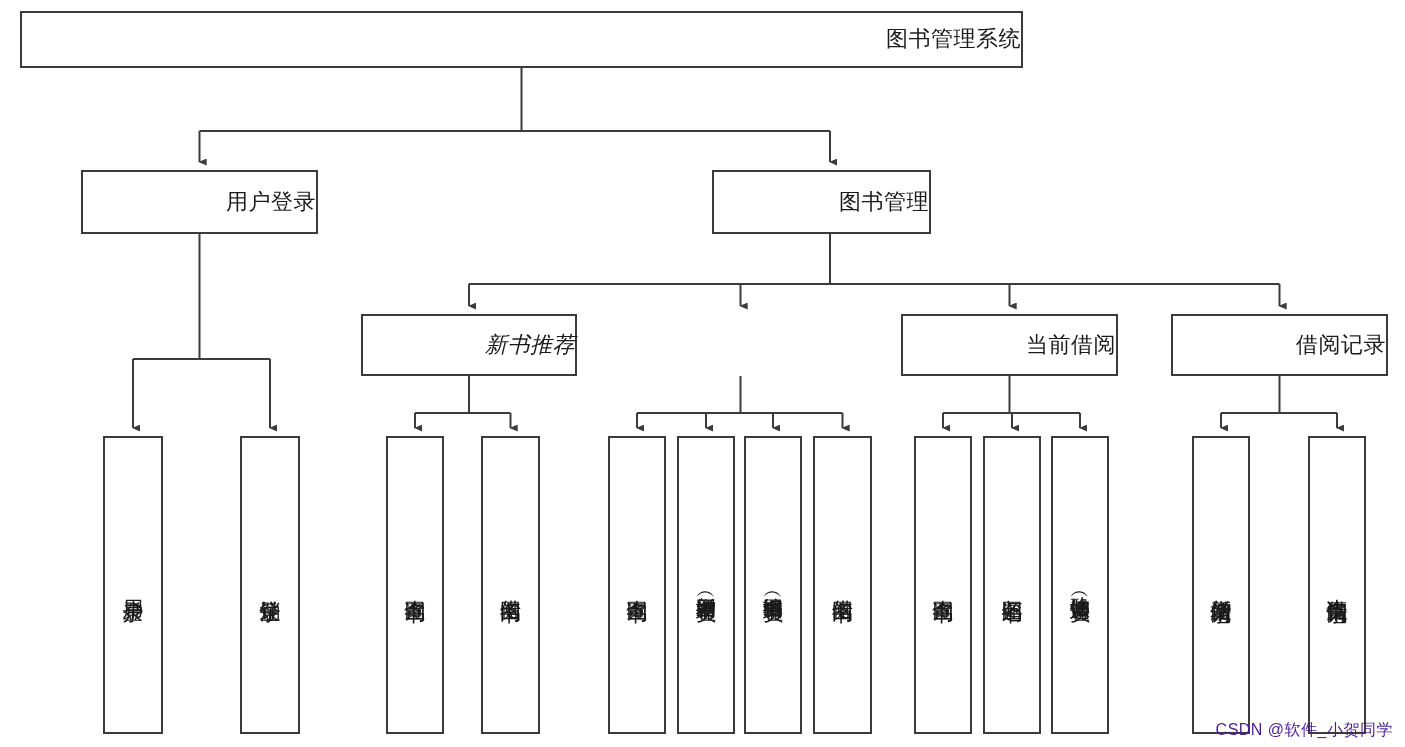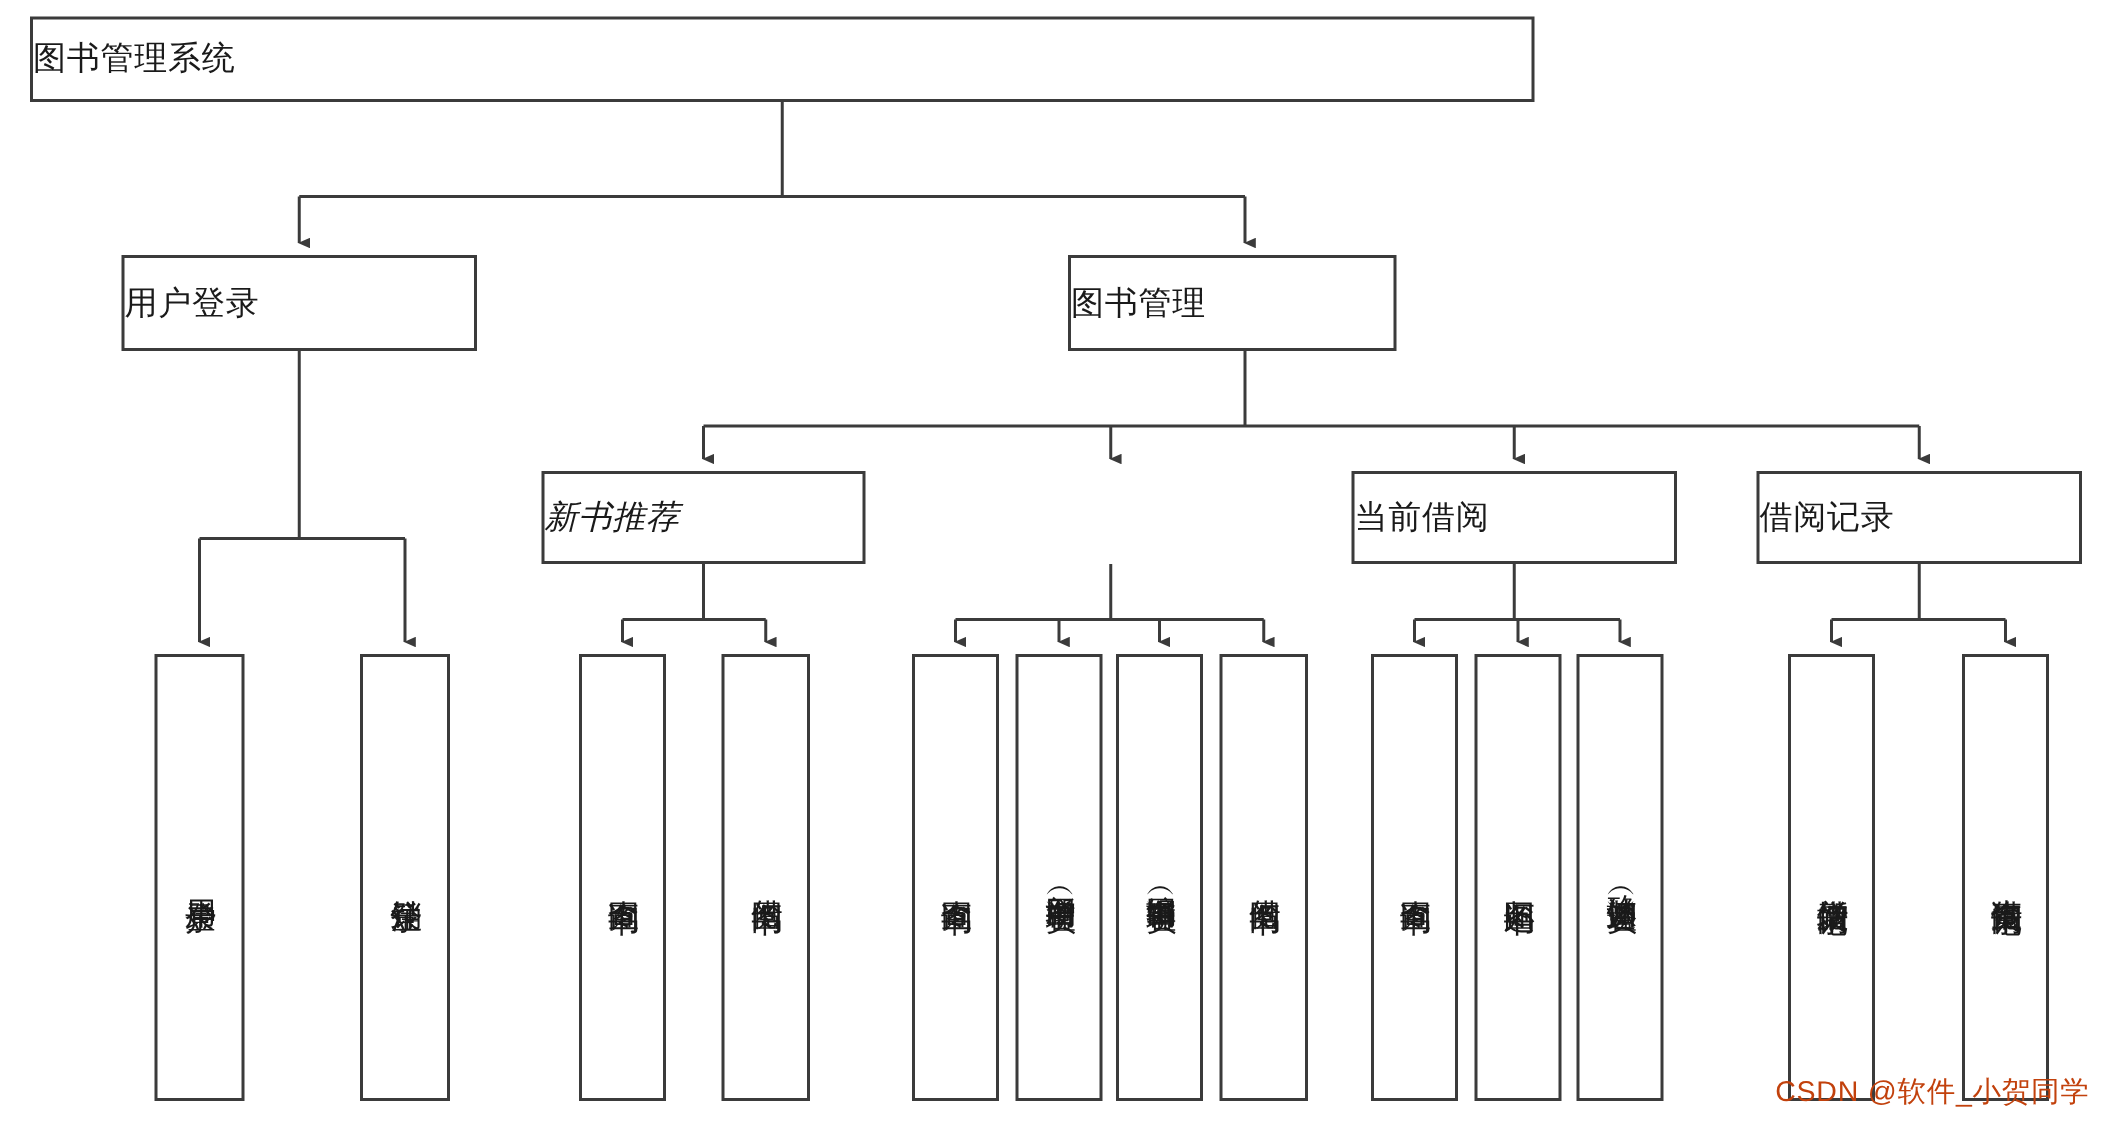--- a/index.html
+++ b/index.html
@@ -27,22 +27,23 @@
     height: 747px;
     pointer-events: none;
   }
   .node {
     position: absolute;
     box-sizing: border-box;
     border: 2px solid #3b3b3b;
     background: #ffffff;
     display: flex;
     align-items: center;
-    justify-content: flex-start;
+    justify-content: flex-end;
     color: #1a1a1a;
+    padding-left: 40px;
   }
   .node.h-node {
     font-size: 22px;
     line-height: 1.2;
     letter-spacing: 0.5px;
   }
   .node.v-node {
     align-items: center;
     justify-content: center;
     padding: 4px 0;
@@ -57,22 +58,22 @@
     color: #1a1a1a;
   }
   .v-label.tall {
     font-size: 20px;
     line-height: 1.36;
   }
   #watermark {
     position: absolute;
     right: 12px;
     bottom: 6px;
-    font-size: 19px;
-    color: #c2410c;
+    font-size: 16px;
+    color: #4c1d95;
     white-space: nowrap;
     letter-spacing: 0.5px;
     margin-top: 32px;
   }
 </style>
 </head>
 <body>
 
 <div id="diagram-root">
 

